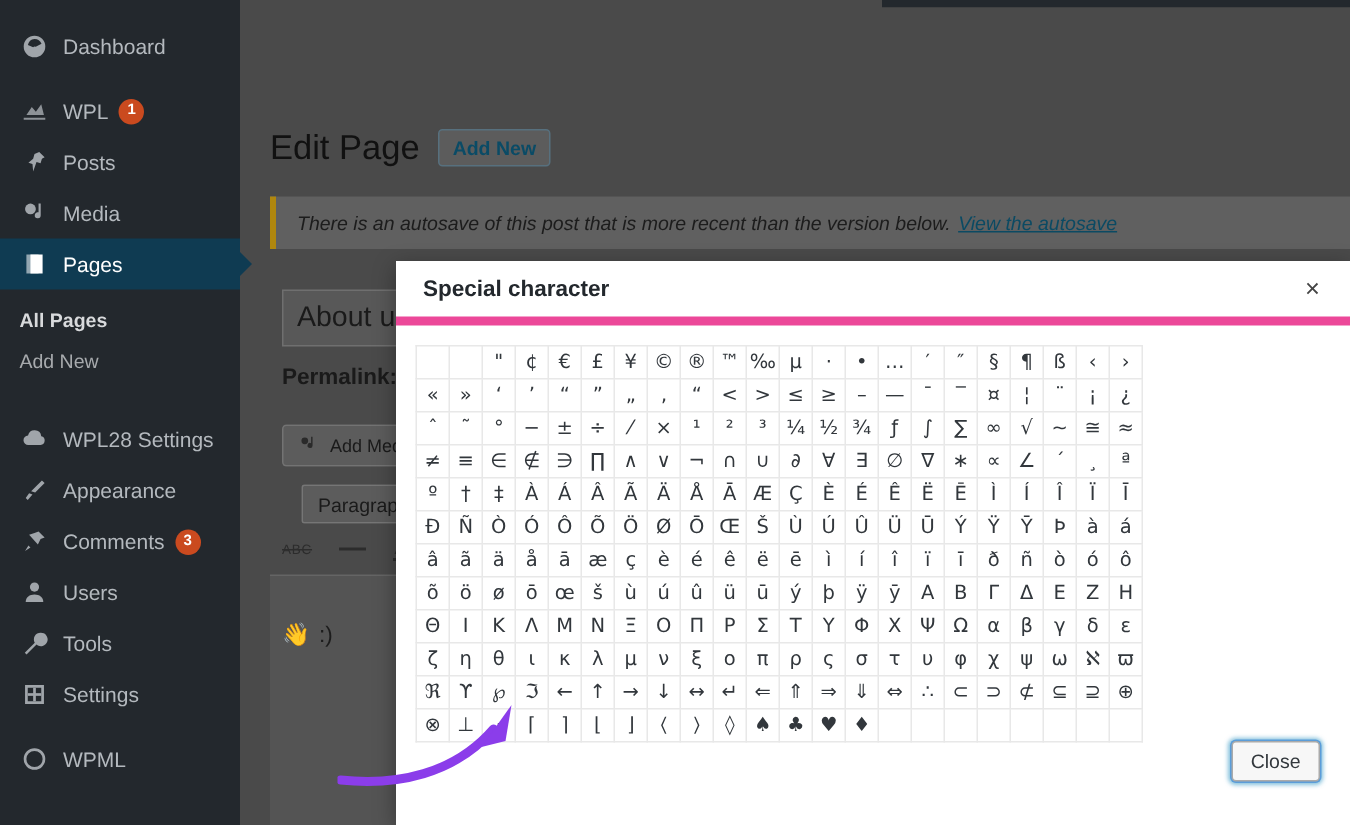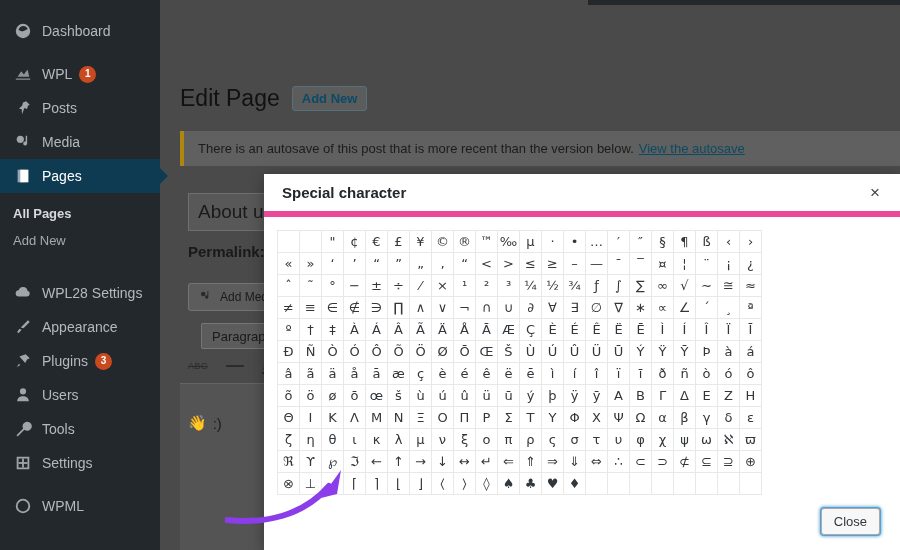--- a/index.html
+++ b/index.html
@@ -72,21 +72,21 @@
   .add-new-btn {
     font-size: 13px; font-weight: bold; color: #0a4b66;
     border: 1px solid #57707e; border-radius: 3px;
     padding: 4px 9px; background: rgba(255,255,255,0.10);
   }
   .notice {
     position: absolute; left: 20px; top: 126px; right: 0;
     height: 35px; background: rgba(255,255,255,0.12);
     border-left: 4px solid #b0870e;
     display: flex; align-items: center; padding-left: 14px;
-    font-size: 13px; color: #1c1c1c;
+    font-size: 13px; color: #1c1c1c; font-style: italic;
   }
   .notice a { color: #0b4a63; text-decoration: underline; }
   .title-box {
     position: absolute; left: 28px; top: 188px;
     width: 250px; height: 38px;
     background: rgba(255,255,255,0.08);
     border: 1px solid rgba(255,255,255,0.14);
     display: flex; align-items: center; padding-left: 9px;
     font-size: 19px; color: #1a1a1a;
   }
@@ -162,21 +162,21 @@
     border: 1px solid #e8e8e8;
     width: 22px; height: 22px;
     text-align: center; vertical-align: middle;
     font-size: 13px; color: #32373c;
     font-family: "DejaVu Sans", sans-serif;
     line-height: 1;
     padding: 0;
   }
 
   .modal-foot {
-    position: absolute; left: 0; right: 0; bottom: 0;
+    position: absolute; left: 0; right: 0; bottom: 14px;
     height: 58px;
     display: flex; align-items: center; justify-content: flex-end;
     padding-right: 20px;
   }
   .close-btn {
     font-size: 13px; color: #32373c;
     background: #f7f7f7;
     border: 1px solid #aaa; border-radius: 3px;
     padding: 5px 12px;
     box-shadow: 0 0 0 1px #5b9dd9, 0 0 3px 2px rgba(30,140,190,.55);
@@ -316,21 +316,21 @@
       </span>
       <span>Appearance</span>
     </div>
 
     <div class="menu-item">
       <span class="mi-icon">
         <svg viewBox="0 0 20 20">
             <path d="M13 2.5l4.5 4.5-3 1.2-2 4L6 5l4-1.3zM5.5 13L3 17l4-2.5z"></path>
           </svg>
       </span>
-      <span>Plugins</span>
+      <span>Comments</span>
       <span class="badge">3</span>
     </div>
 
     <div class="menu-item">
       <span class="mi-icon">
         <svg viewBox="0 0 20 20">
             <circle cx="10" cy="6" r="3.4"></circle>
             <path d="M3.5 17c0-3.6 2.9-5.6 6.5-5.6s6.5 2 6.5 5.6z"></path>
           </svg>
       </span>

